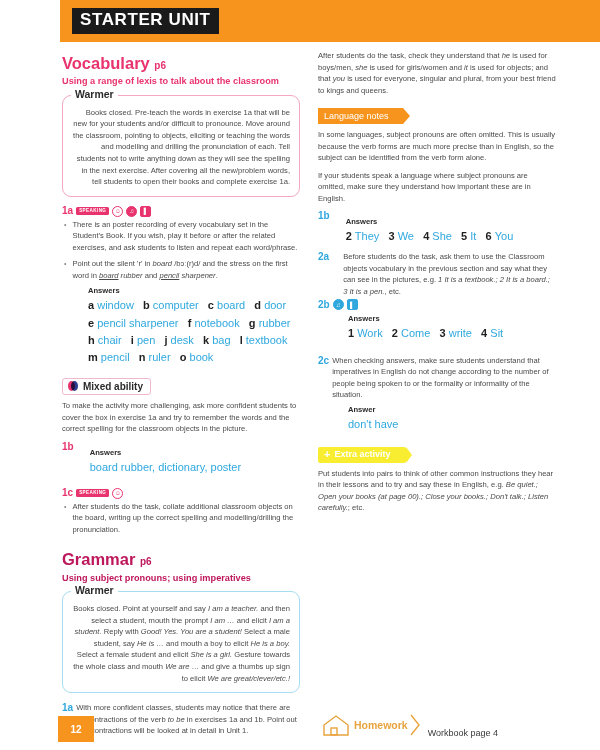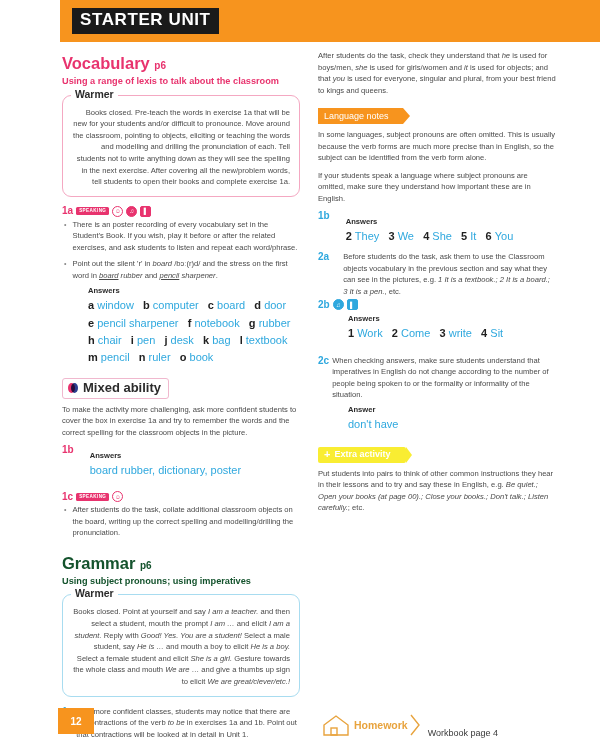--- a/index.html
+++ b/index.html
@@ -33,21 +33,21 @@
   
   .p { font-size:7.6px; line-height:1.52; margin:0 0 6px 0; color:#4a4a4a; }
   .it { font-style:italic; }
   .u  { text-decoration:underline; }
 
   
   .sec-h { margin:0 0 3px 0; font-size:16.5px; font-weight:bold; line-height:1.1; }
   .sec-h .pg { font-size:10px; font-weight:bold; }
   .sec-sub { font-size:9.2px; font-weight:bold; line-height:1.35; margin:0 0 7px 0; }
   .vocab .sec-h, .vocab .sec-sub { color:#E8336E; }
-  .gram  .sec-h, .gram  .sec-sub { color:#14532d; }
+  .gram  .sec-h, .gram  .sec-sub { color:#be185d; }
 
   
   .warmer { position:relative; margin:4px 0 9px 0; padding:11px 9px 8px 9px;
             border:1px solid #F4A8C2; border-radius:9px; }
   .warmer.blue { border-color:#A8DCF0; }
   .warmer .lbl {
     position:absolute; top:-7px; left:8px; background:#ffffff;
     padding:0 4px; font-size:10.5px; font-weight:bold; color:#2b2b2b;
     line-height:1;
   }
@@ -86,21 +86,21 @@
   .ans-b { font-size:11px; line-height:1.55; color:#2FA8DE; }
   .ans-b .k { font-weight:bold; color:#1f1f1f; }
   .ans-row { display:flex; align-items:flex-start; gap:16px; }
   .ans-row .num { font-size:10px; font-weight:bold; color:#2FA8DE; line-height:1.1; }
 
   
   .pill-mixed {
     display:inline-flex; align-items:center; gap:5px;
     border:1px solid #F0B8CE; border-radius:3px;
     padding:2px 7px 2px 5px; margin:6px 0 5px 0;
-    font-size:13px; font-weight:bold; color:#2b2b2b; line-height:1.15;
+    font-size:10px; font-weight:bold; color:#2b2b2b; line-height:1.15;
   }
   .mix-dot { position:relative; width:10px; height:10px; }
   .mix-dot .a, .mix-dot .b {
     position:absolute; top:0; width:7px; height:10px; border-radius:50%;
   }
   .mix-dot .a { left:0; background:#E8336E; }
   .mix-dot .b { left:3px; background:#2C3E8F; mix-blend-mode:multiply; }
 
   
   .banner {
@@ -125,21 +125,21 @@
   }
   .badge-extra:after{
     content:""; position:absolute; right:-6px; top:0;
     border-top:8px solid transparent; border-bottom:8px solid transparent;
     border-left:6px solid #F9ED32;
   }
   .plus { font-size:11px; font-weight:bold; line-height:.8; }
 
   
   #page-num {
-    position:absolute; left:58px; bottom:16px;
+    position:absolute; left:58px; bottom:8px;
     width:36px; height:26px; background:#F7941E; color:#ffffff;
     font-size:10px; font-weight:bold;
     display:flex; align-items:center; justify-content:center;
   }
   #footer-hw {
     position:absolute; left:322px; bottom:12px;
     display:flex; align-items:center; gap:0;
   }
   #footer-hw .house { width:28px; height:24px; }
   #hw-label {

